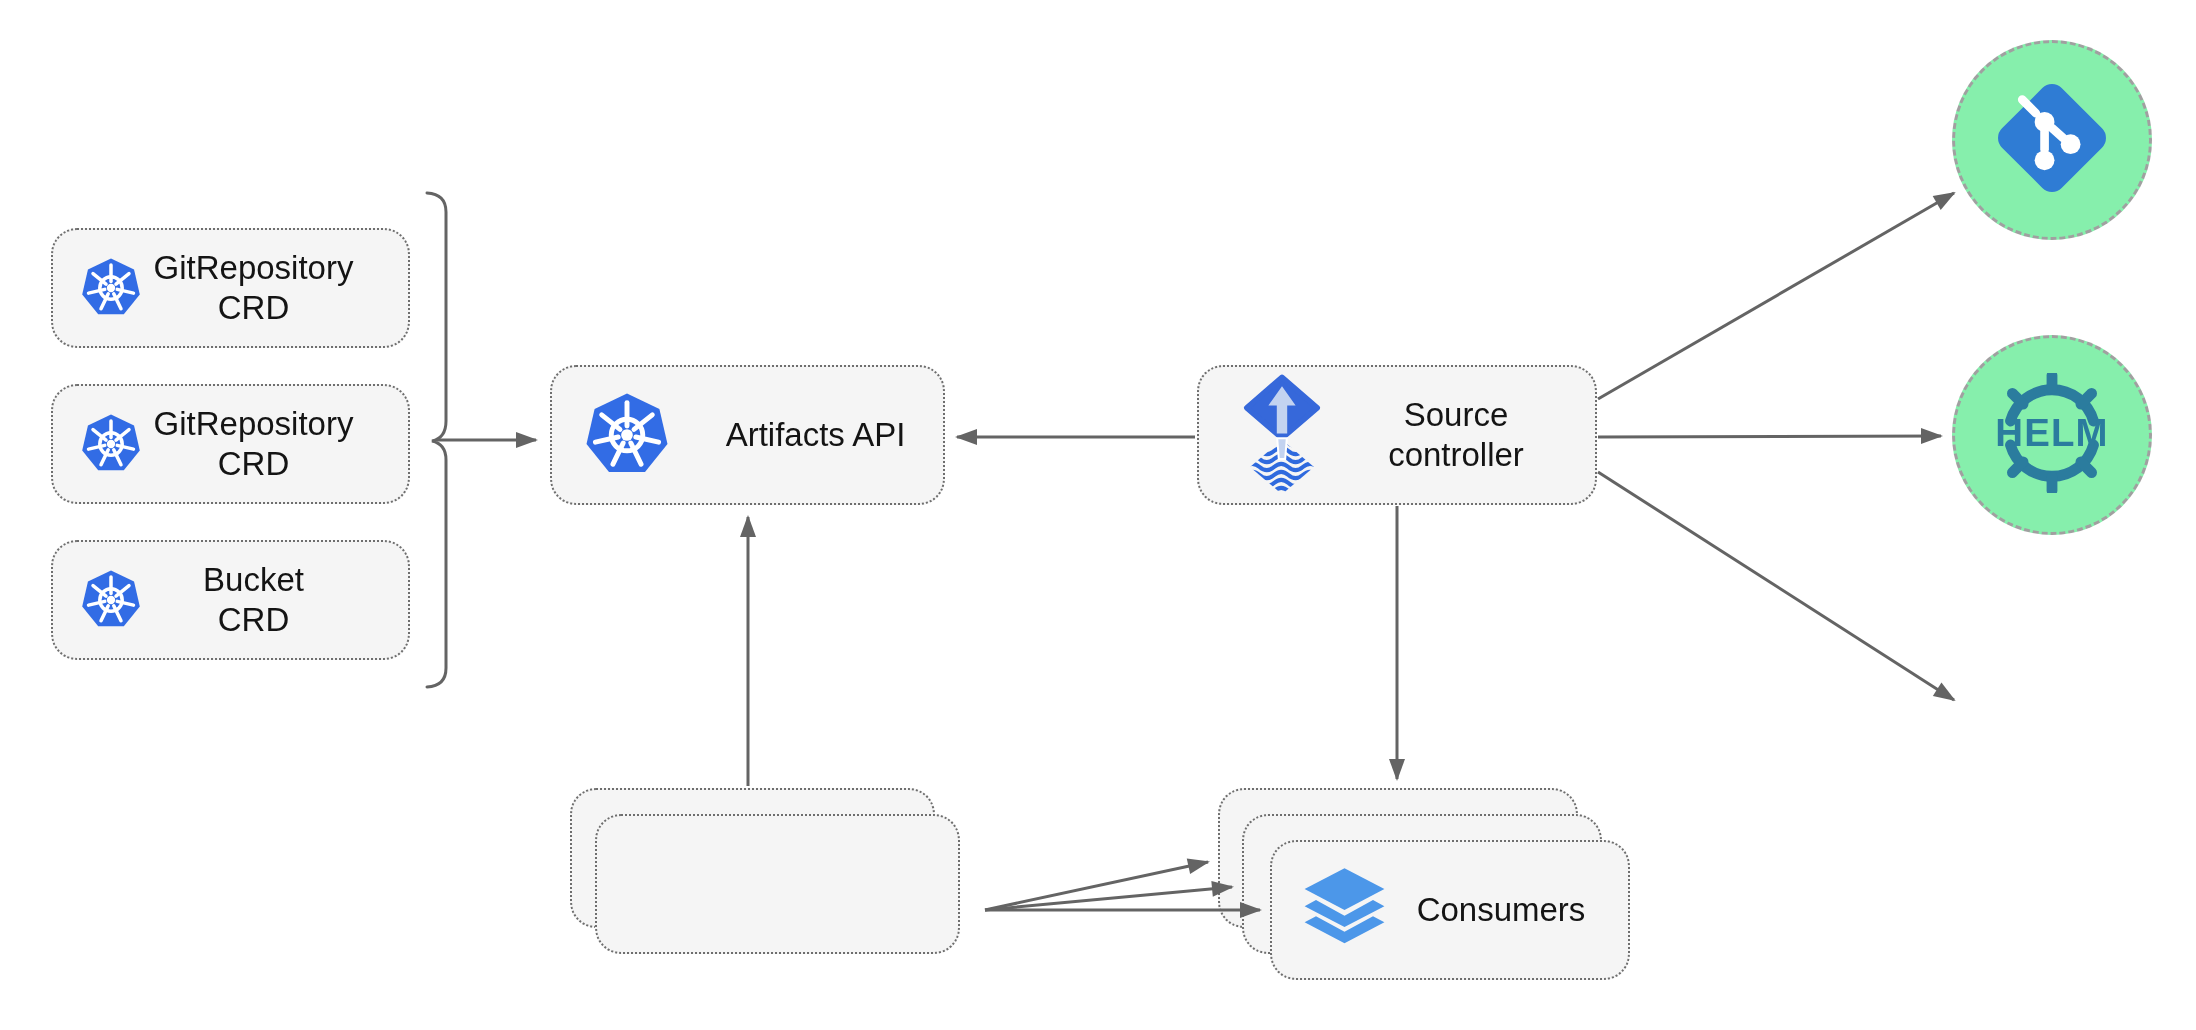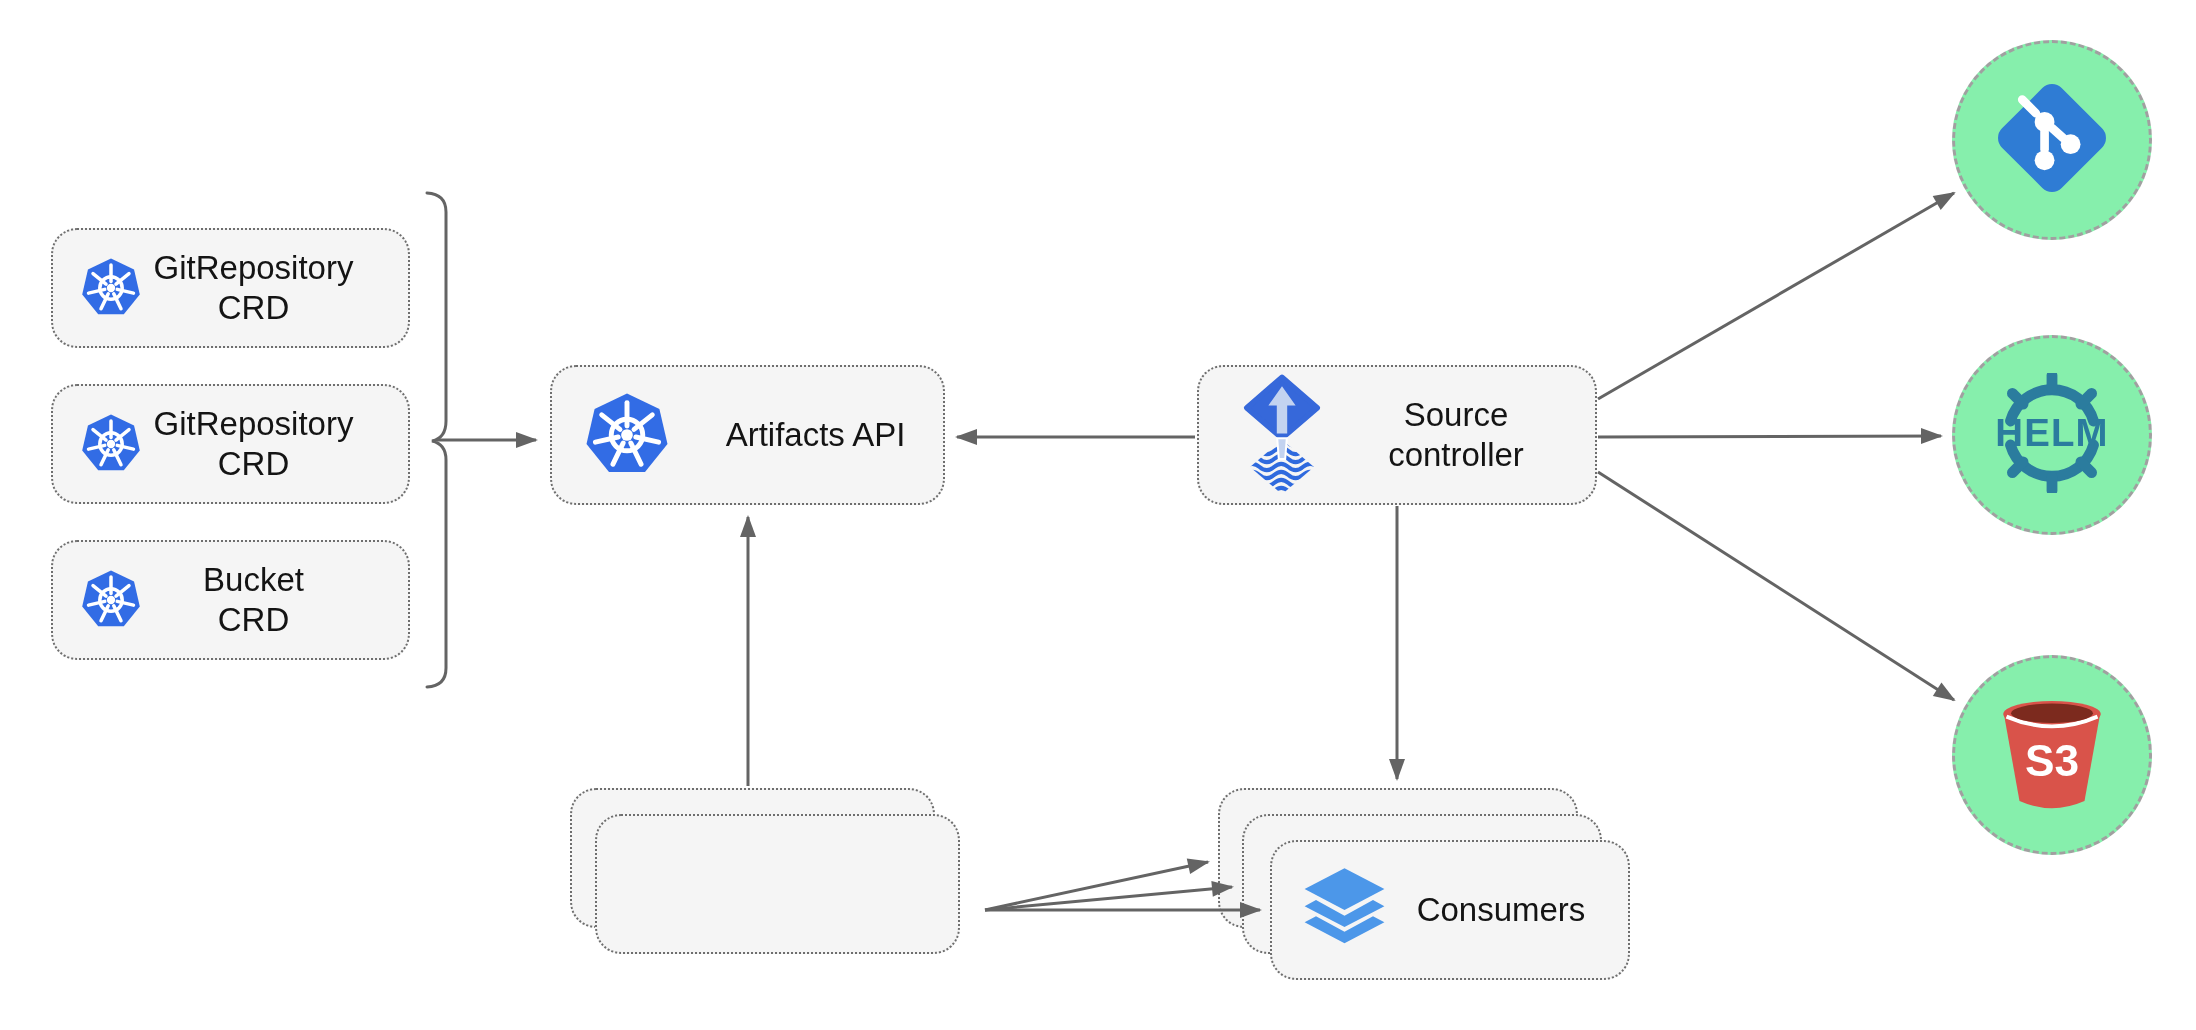--- a/index.html
+++ b/index.html
@@ -217,31 +217,20 @@
             <line x1="40.9" y1="25.9" x2="32" y2="17"></line>
             <line x1="89.1" y1="25.9" x2="98" y2="17"></line>
             <line x1="40.9" y1="74.1" x2="32" y2="83"></line>
             <line x1="89.1" y1="74.1" x2="98" y2="83"></line>
           </g>
           <text x="65" y="61" text-anchor="middle" font-family="Liberation Sans, sans-serif" font-size="32" font-weight="bold" letter-spacing="1" fill="#2b7c9e">HELM</text>
         </svg>
       </span>
     </div>
 
-    <div class="ext-circle circle-s3">
-      <span>
-        <svg viewBox="0 0 100 100" width="130" height="130">
-          <path d="M13 20 L25 87 Q50 98 75 87 L87 20 Z" fill="#d9534a"></path>
-          <ellipse cx="50" cy="20" rx="37.5" ry="10" fill="#d9534a"></ellipse>
-          <path d="M15 22 Q50 37 85 22" stroke="#ffffff" stroke-width="3" fill="none"></path>
-          <ellipse cx="50" cy="19.5" rx="31.5" ry="7.5" fill="#7c2a1e"></ellipse>
-          <text x="50" y="68" text-anchor="middle" font-family="Liberation Sans, sans-serif" font-size="34" font-weight="bold" fill="#ffffff">S3</text>
-        </svg>
-      </span>
-    </div>
 
   </div>
 
   <svg class="connectors" width="2196" height="1030" viewBox="0 0 2196 1030">
     <defs>
       <marker id="ah" viewBox="0 0 24 18" markerWidth="24" markerHeight="18" refX="21" refY="9" orient="auto" markerUnits="userSpaceOnUse">
         <path d="M1,1 L23,9 L1,17 Z" fill="#646464"></path>
       </marker>
     </defs>
     <g stroke="#646464" stroke-width="3" fill="none">

